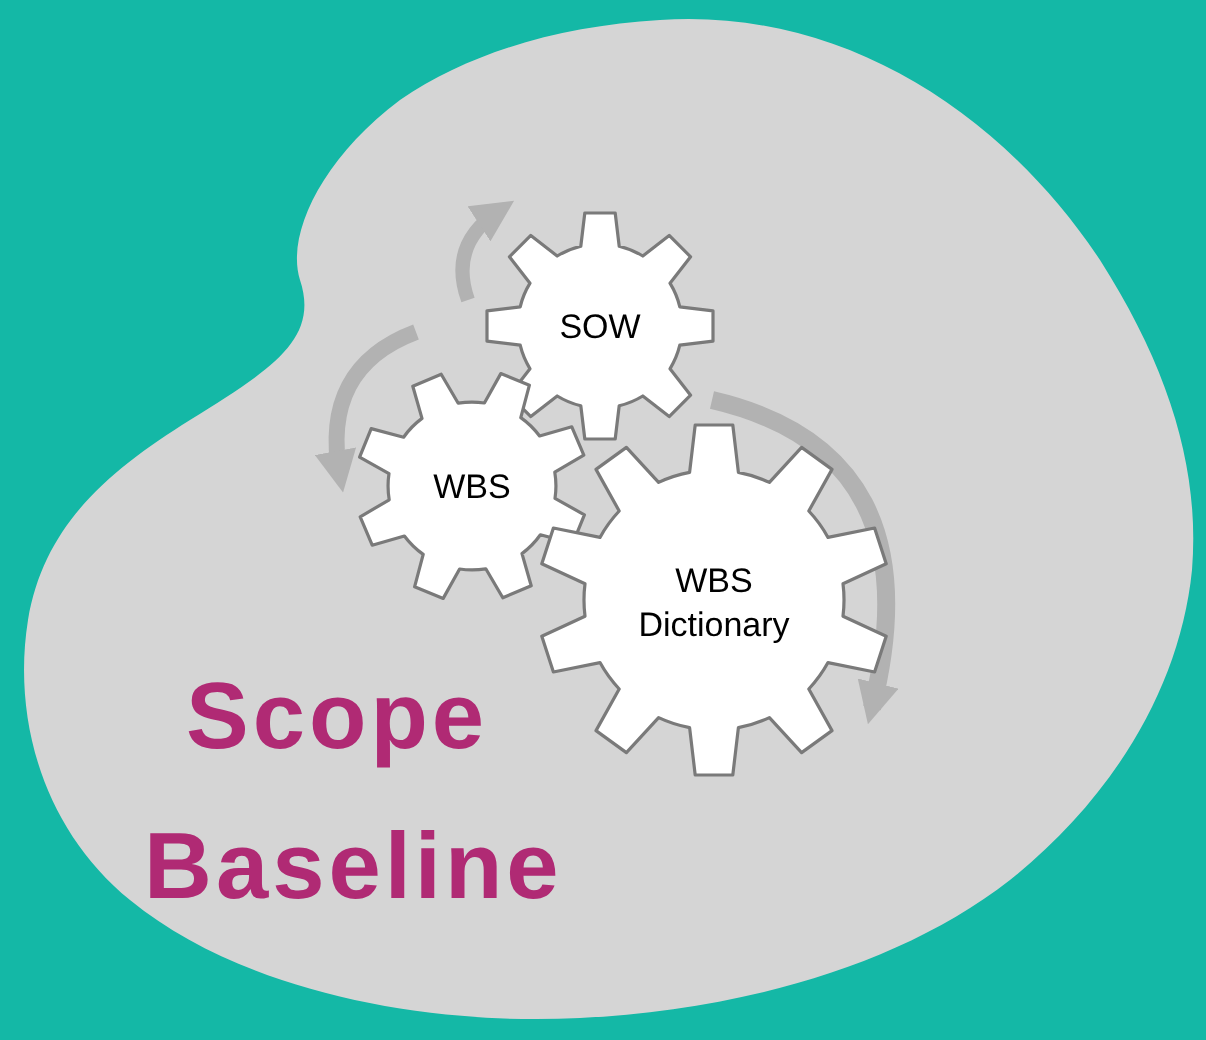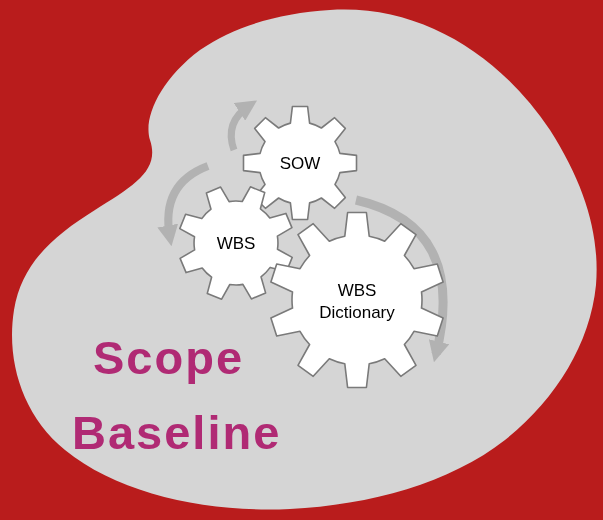--- a/index.html
+++ b/index.html
@@ -2,21 +2,21 @@
 <html style="--blob: #d5d5d5; --gear-fill: #ffffff; --gear-stroke: #7a7a7a; --arrow: #b2b2b2; --title-text: #b02a74; --label-text: #000000;"><head>
 <meta charset="utf-8">
 <style>
   html, body { margin: 0; padding: 0; background: #ffffff; }
   .stage {
     position: relative;
     width: 603px;
     height: 520px;
     overflow: hidden;
     font-family: "Liberation Sans", sans-serif;
-    background: #b91c1c;
+    background: #14b8a6;
   }
   svg { display: block; }
   .blob { fill: var(--blob, #d5d5d5); stroke: none; }
   .arrow {
     fill: none;
     stroke: var(--arrow, #b2b2b2);
     stroke-linecap: butt;
   }
   .arrow-head { fill: var(--arrow, #b2b2b2); }
   .gear {

